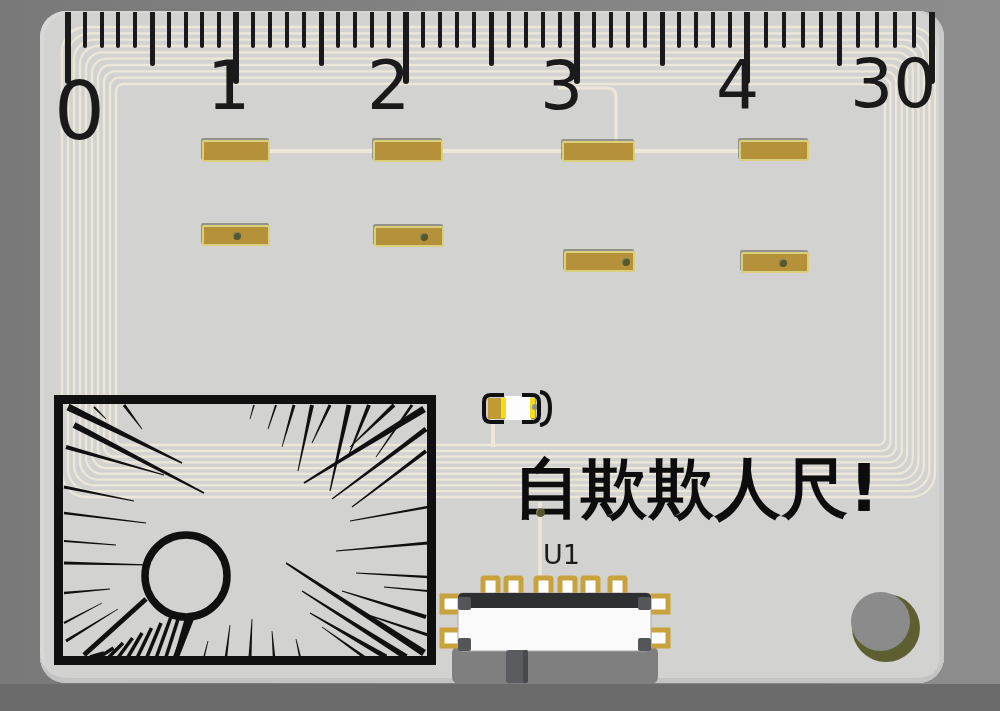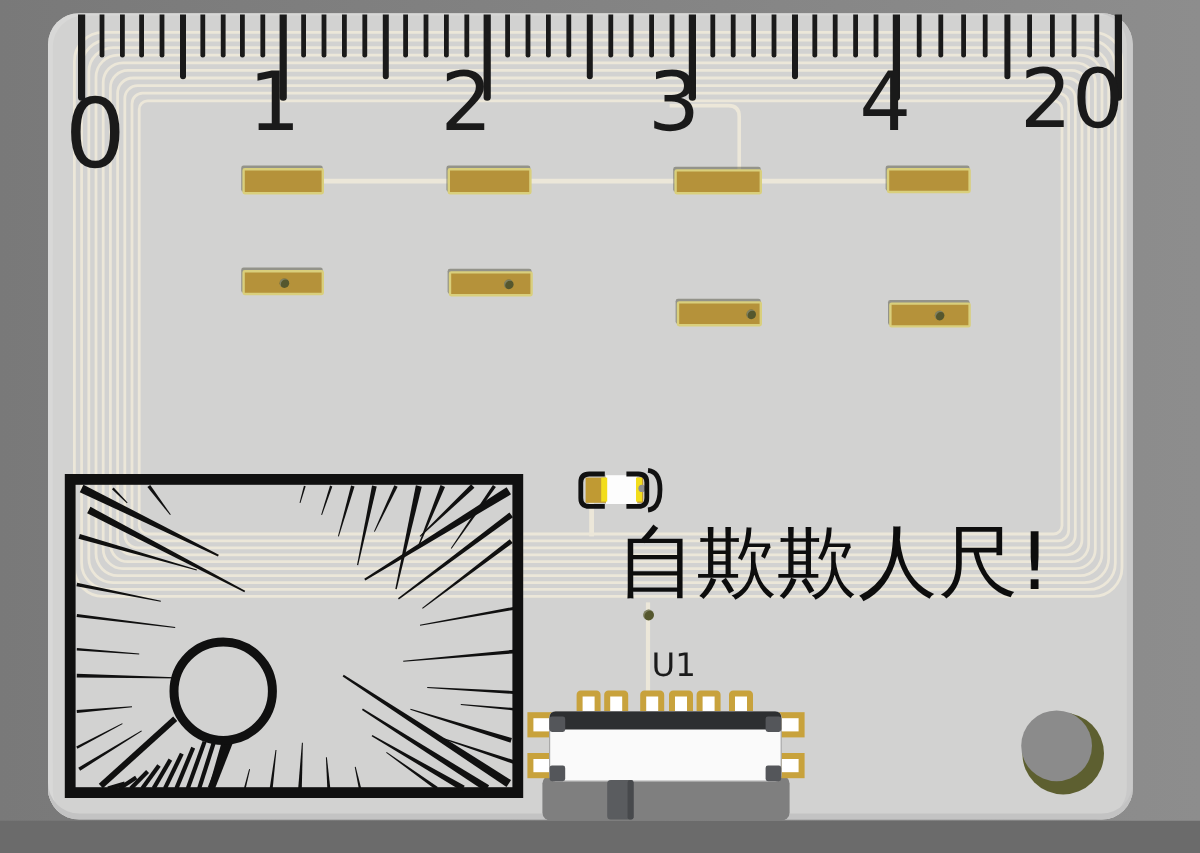--- a/index.html
+++ b/index.html
@@ -12,21 +12,21 @@
          box-shadow:inset 0 -5px 0 #c3c3c3,inset -5px 0 0 #c9c9c9,inset 4px 2px 0 #d8d8d7;}
   svg{position:absolute;overflow:visible;}
   #wiring{left:0;top:0;}
   .tick{position:absolute;background:#1a1a1a;border-radius:0 0 3px 3px;top:12px;}
   .ruler-num{position:absolute;color:#1a1a1a;line-height:1;white-space:nowrap;}
   #zero-group{position:absolute;display:flex;align-items:baseline;color:#1a1a1a;line-height:1;}
   .pad{position:absolute;background:#b5923a;border:2px solid #d9cf7c;border-radius:2px;
        box-shadow:-1px -2px 0 rgba(70,70,50,.45);}
   .via-dot{position:absolute;width:8px;height:8px;border-radius:50%;background:#55572e;
            box-shadow:inset 1px 1px 0 rgba(255,255,255,.25);}
-  #title{position:absolute;color:#0d0d0d;font-weight:400;letter-spacing:1px;line-height:1;}
+  #title{position:absolute;color:#0d0d0d;font-weight:700;letter-spacing:1px;line-height:1;margin-top:20px;}
   #u1-label{position:absolute;color:#1b1b1b;line-height:1;}
   #via-main{position:absolute;left:536px;top:508px;}
   #comic-svg{left:54px;top:395px;}
   #led-svg{left:478px;top:388px;}
   #switch-svg{left:438px;top:566px;}
   #hole-svg{left:845px;top:586px;}
 </style>
 </head>
 <body>
 
@@ -105,21 +105,21 @@
       <div class="tick" style="left: 782px; width: 4px; height: 36px;"></div>
       <div class="tick" style="left: 800.5px; width: 4px; height: 36px;"></div>
       <div class="tick" style="left: 819px; width: 4px; height: 36px;"></div>
       <div class="tick" style="left: 837px; width: 5px; height: 54px;"></div>
       <div class="tick" style="left: 856px; width: 4px; height: 36px;"></div>
       <div class="tick" style="left: 874.5px; width: 4px; height: 36px;"></div>
       <div class="tick" style="left: 893px; width: 4px; height: 36px;"></div>
       <div class="tick" style="left: 911.5px; width: 4px; height: 36px;"></div>
       <div class="ruler-num" style="left: 716px; top: 52px; font-size: 68px;">4</div>
       <div class="tick" style="left: 929px; width: 6px; height: 72px;"></div>
-      <div class="ruler-num" style="left: 850px; top: 50px; font-size: 68px;">20</div>
+      <div class="ruler-num" style="left: 850px; top: 50px; font-size: 68px;">30</div>
     </div>
 
   <div id="zero-group" style="left: 54px; top: 72px;">
     <span style="font-size: 80px;">0</span>
   </div>
 
   <div id="pads">
       <div class="pad" style="left: 202px; top: 140px; width: 64px; height: 18px; background: rgb(181, 146, 58); border-color: rgb(217, 207, 124);"></div>
       <div class="pad" style="left: 373px; top: 140px; width: 66px; height: 18px; background: rgb(181, 146, 58); border-color: rgb(217, 207, 124);"></div>
       <div class="pad" style="left: 562px; top: 141px; width: 69px; height: 17px; background: rgb(181, 146, 58); border-color: rgb(217, 207, 124);"></div>

